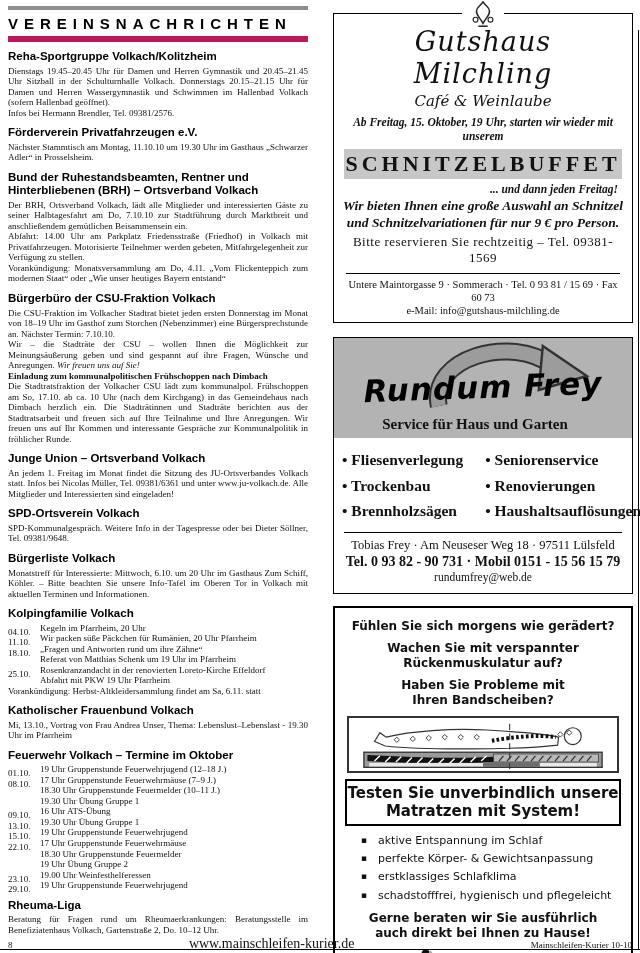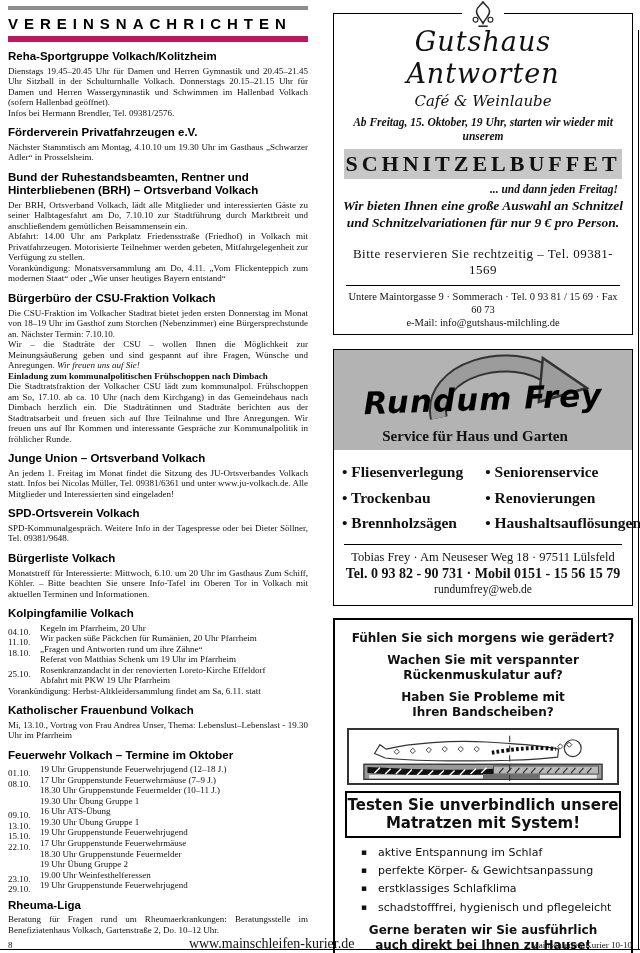--- a/index.html
+++ b/index.html
@@ -27,21 +27,21 @@
          background:#fff;padding:0 9px;line-height:0;}
   .gm-name{font:italic 27px/1.2 "DejaVu Serif",serif;letter-spacing:1px;}
   .gm-sub{font:italic 15px/1.2 "DejaVu Serif",serif;margin-top:1px;}
   .gm-intro{font:bold italic 11.5px/1.25 "Liberation Serif",serif;font-style:italic;margin-top:5px;}
   .gm-banner{background:#c7c7c7;margin:5px 2px 0;padding:3px 0 4px;
              font:bold 22px/1.05 "Liberation Serif",serif;letter-spacing:4px;}
   .gm-tagline{font:bold italic 11.5px "Liberation Serif",serif;font-style:italic;
               text-align:right;margin:4px 6px 0;}
   .gm-offer{font:bold italic 13.5px/1.25 "Liberation Serif",serif;font-style:italic;
             margin-top:3px;white-space:pre-line;}
-  .gm-reserve{font:13px/1.2 "Liberation Serif",serif;letter-spacing:.5px;margin-top:15px;}
+  .gm-reserve{font:13px/1.2 "Liberation Serif",serif;letter-spacing:.5px;margin-top:3px;}
   .gm-rule{border:none;border-top:1.2px solid #000;margin:7px 4px 4px;}
   .gm-addr{font:10.5px/1.25 "Liberation Serif",serif;}
   .gm-mail{font:10.5px/1.25 "Liberation Serif",serif;}
   
   .ad-frey{margin-top:14px;padding-bottom:8px;}
   .rf-head{position:relative;background:#b3b3b3;height:100px;overflow:hidden;}
   .rf-arrow{position:absolute;left:50%;top:-4px;transform:translateX(-38%);}
   .rf-name{position:absolute;left:0;right:0;top:34px;text-align:center;
            font:bold italic 31px/1 "DejaVu Sans",sans-serif;font-style:italic;
            transform:rotate(-2deg);letter-spacing:1px;color:#000;}
@@ -92,21 +92,21 @@
   <div class="left-col">
     <div class="vn-title">VEREINSNACHRICHTEN</div>
     <div id="articles">
         <section class="article">
           <h2 class="art-h">Reha-Sportgruppe Volkach/Kolitzheim</h2>
           <p class="art-p">Dienstags 19.45–20.45 Uhr für Damen und Herren Gymnastik und 20.45–21.45 Uhr Sitzball in der Schulturnhalle Volkach. Donnerstags 20.15–21.15 Uhr für Damen und Herren Wassergymnastik und Schwimmen im Hallenbad Volkach (sofern Hallenbad geöffnet).</p>
           <p class="art-p">Infos bei Hermann Brendler, Tel. 09381/2576.</p>
         </section>
         <section class="article">
           <h2 class="art-h">Förderverein Privatfahrzeugen e.V.</h2>
-          <p class="art-p">Nächster Stammtisch am Montag, 4.10.10 um 19.30 Uhr im Gasthaus „Schwarzer Adler“ in Prosselsheim.</p>
+          <p class="art-p">Nächster Stammtisch am Montag, 11.10.10 um 19.30 Uhr im Gasthaus „Schwarzer Adler“ in Prosselsheim.</p>
         </section>
         <section class="article">
           <h2 class="art-h">Bund der Ruhestandsbeamten, Rentner und Hinterbliebenen (BRH) – Ortsverband Volkach</h2>
           <p class="art-p">Der BRH, Ortsverband Volkach, lädt alle Mitglieder und interessierten Gäste zu seiner Halbtagesfahrt am Do, 7.10.10 zur Stadtführung durch Marktbreit und anschließendem gemütlichen Beisammensein ein.</p>
           <p class="art-p">Abfahrt: 14.00 Uhr am Parkplatz Friedensstraße (Friedhof) in Volkach mit Privatfahrzeugen. Motorisierte Teilnehmer werden gebeten, Mitfahrgelegenheit zur Verfügung zu stellen.</p>
           <p class="art-p">Vorankündigung: Monatsversammlung am Do, 4.11. „Vom Flickenteppich zum modernen Staat“ oder „Wie unser heutiges Bayern entstand“</p>
         </section>
         <section class="article">
           <h2 class="art-h">Bürgerbüro der CSU-Fraktion Volkach</h2>
           <p class="art-p">Die CSU-Fraktion im Volkacher Stadtrat bietet jeden ersten Donnerstag im Monat von 18–19 Uhr im Gasthof zum Storchen (Nebenzimmer) eine Bürgersprechstunde an. Nächster Termin: 7.10.10.</p>
@@ -202,21 +202,21 @@
 
     <div class="ad ad-milchling">
       <span class="crest">
         <svg width="24" height="28" viewBox="0 0 24 30" aria-hidden="true">
           <path d="M12 1 C9 6 5 6 5 11 C5 16 9 18 12 24 C15 18 19 16 19 11 C19 6 15 6 12 1 Z" fill="none" stroke="#222" stroke-width="1.6"></path>
           <circle cx="4" cy="20" r="2.6" fill="none" stroke="#222" stroke-width="1.2"></circle>
           <circle cx="20" cy="20" r="2.6" fill="none" stroke="#222" stroke-width="1.2"></circle>
           <path d="M7 27 h10" stroke="#222" stroke-width="1.6"></path>
         </svg>
       </span>
-      <div class="gm-name">Gutshaus Antworten</div>
+      <div class="gm-name">Gutshaus Milchling</div>
       <div class="gm-sub">Café &amp; Weinlaube</div>
       <div class="gm-intro">Ab Freitag, 15. Oktober, 19 Uhr, starten wir wieder mit unserem</div>
       <div class="gm-banner">SCHNITZELBUFFET</div>
       <div class="gm-tagline">... und dann jeden Freitag!</div>
       <div class="gm-offer">Wir bieten Ihnen eine große Auswahl an Schnitzel
 und Schnitzelvariationen für nur 9 € pro Person.</div>
       <div class="gm-reserve">Bitte reservieren Sie rechtzeitig – Tel. 09381-1569</div>
       <hr class="gm-rule">
       <div class="gm-addr">Untere Maintorgasse 9 · Sommerach · Tel. 0 93 81 / 15 69 · Fax 60 73</div>
       <div class="gm-mail">e-Mail: info@gutshaus-milchling.de</div>

